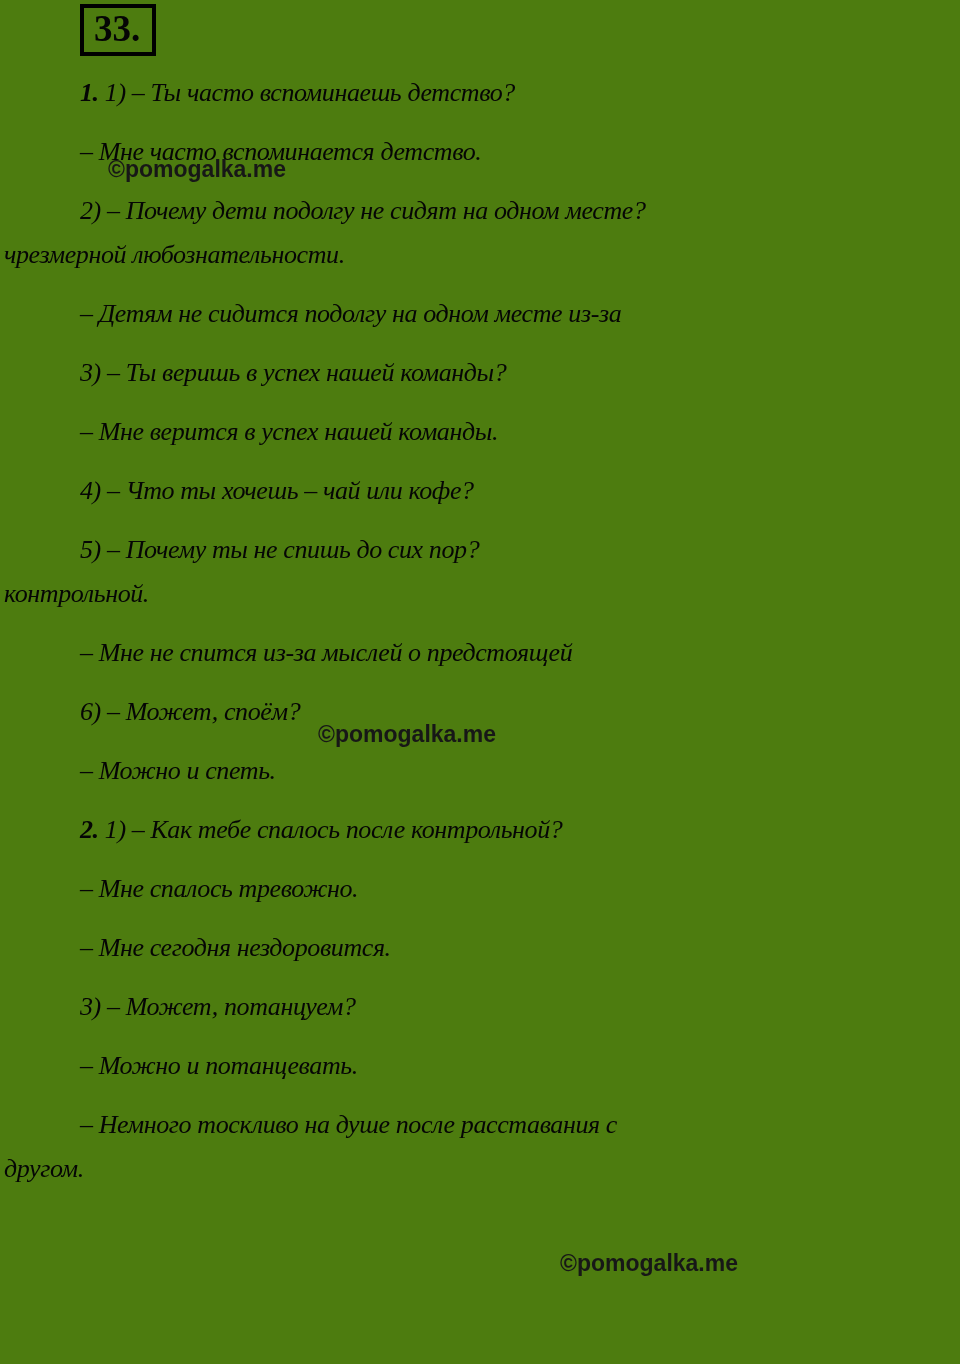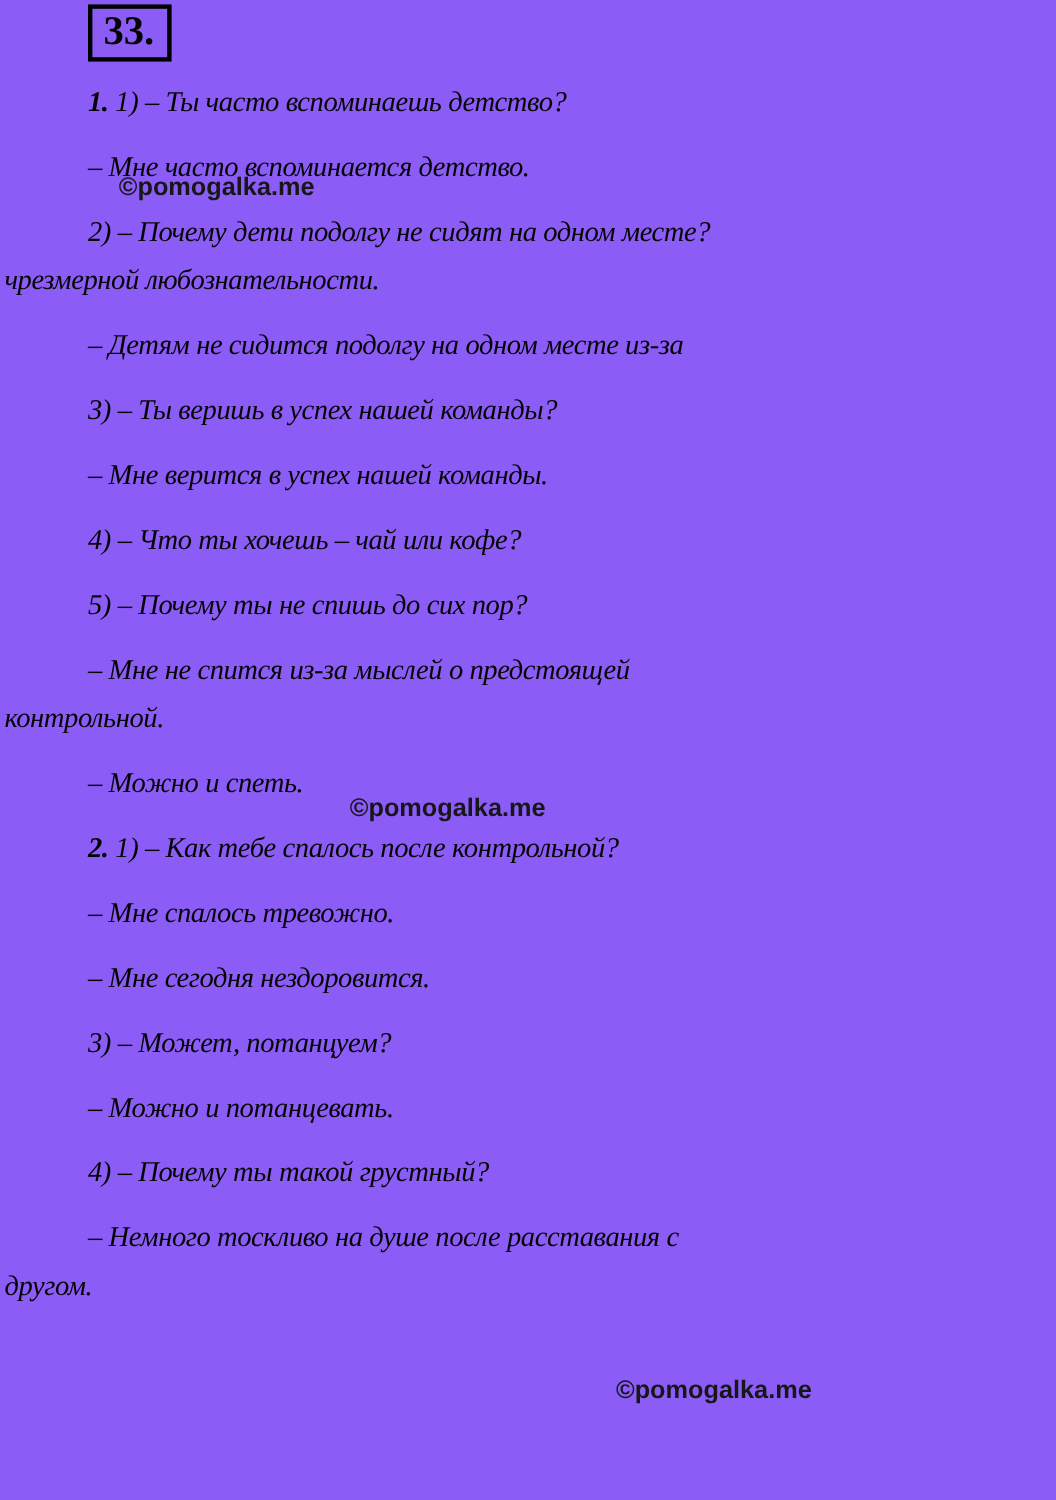--- a/index.html
+++ b/index.html
@@ -40,45 +40,45 @@
     font-size: 23px;
     line-height: 24px;
     letter-spacing: 0;
     color: #171717;
     white-space: nowrap;
   }
 </style>
 </head>
 <body>
 
-<div class="page" style="background: #8b5cf6; color: rgb(5, 5, 5);">
+<div class="page" style="background: #4d7c0f; color: rgb(5, 5, 5);">
 
   <div class="ex-box" style="border-color: rgb(0, 0, 0);">
     <span>33.</span>
   </div>
 
   <div class="lines">
       <div class="line para indent"><span class="num">1. </span><span>1) – Ты часто вспоминаешь детство?</span></div>
       <div class="line para indent"><span>– Мне часто вспоминается детство.</span></div>
       <div class="line para indent"><span>2) – Почему дети подолгу не сидят на одном месте?</span></div>
       <div class="line"><span>чрезмерной любознательности.</span></div>
       <div class="line para indent"><span>– Детям не сидится подолгу на одном месте из-за</span></div>
       <div class="line para indent"><span>3) – Ты веришь в успех нашей команды?</span></div>
       <div class="line para indent"><span>– Мне верится в успех нашей команды.</span></div>
       <div class="line para indent"><span>4) – Что ты хочешь – чай или кофе?</span></div>
       <div class="line para indent"><span>5) – Почему ты не спишь до сих пор?</span></div>
+      <div class="line"><span>контрольной.</span></div>
       <div class="line para indent"><span>– Мне не спится из-за мыслей о предстоящей</span></div>
-      <div class="line"><span>контрольной.</span></div>
+      <div class="line para indent"><span>6) – Может, споём?</span></div>
       <div class="line para indent"><span>– Можно и спеть.</span></div>
       <div class="line para indent"><span class="num">2. </span><span>1) – Как тебе спалось после контрольной?</span></div>
       <div class="line para indent"><span>– Мне спалось тревожно.</span></div>
       <div class="line para indent"><span>– Мне сегодня нездоровится.</span></div>
       <div class="line para indent"><span>3) – Может, потанцуем?</span></div>
       <div class="line para indent"><span>– Можно и потанцевать.</span></div>
-      <div class="line para indent"><span>4) – Почему ты такой грустный?</span></div>
       <div class="line para indent"><span>– Немного тоскливо на душе после расставания с</span></div>
       <div class="line"><span>другом.</span></div>
     </div>
 
   <div>
       <div class="wm" style="left: 108px; top: 157px;">©pomogalka.me</div>
       <div class="wm" style="left: 318px; top: 722px;">©pomogalka.me</div>
       <div class="wm" style="left: 560px; top: 1251px;">©pomogalka.me</div>
     </div>
 

